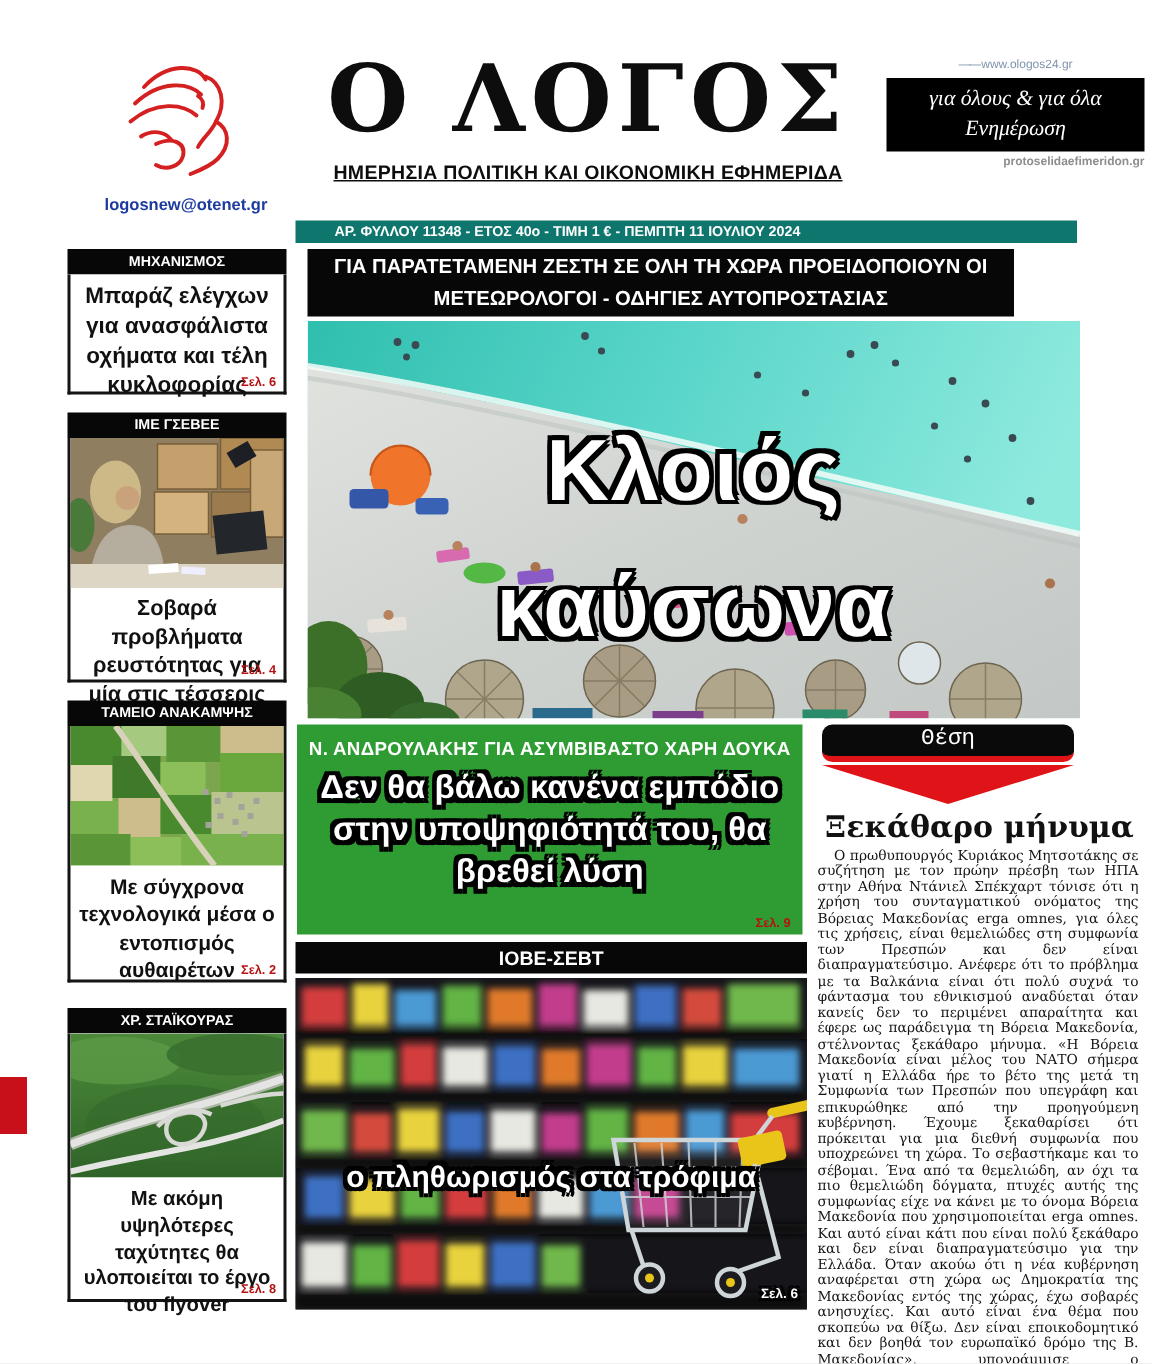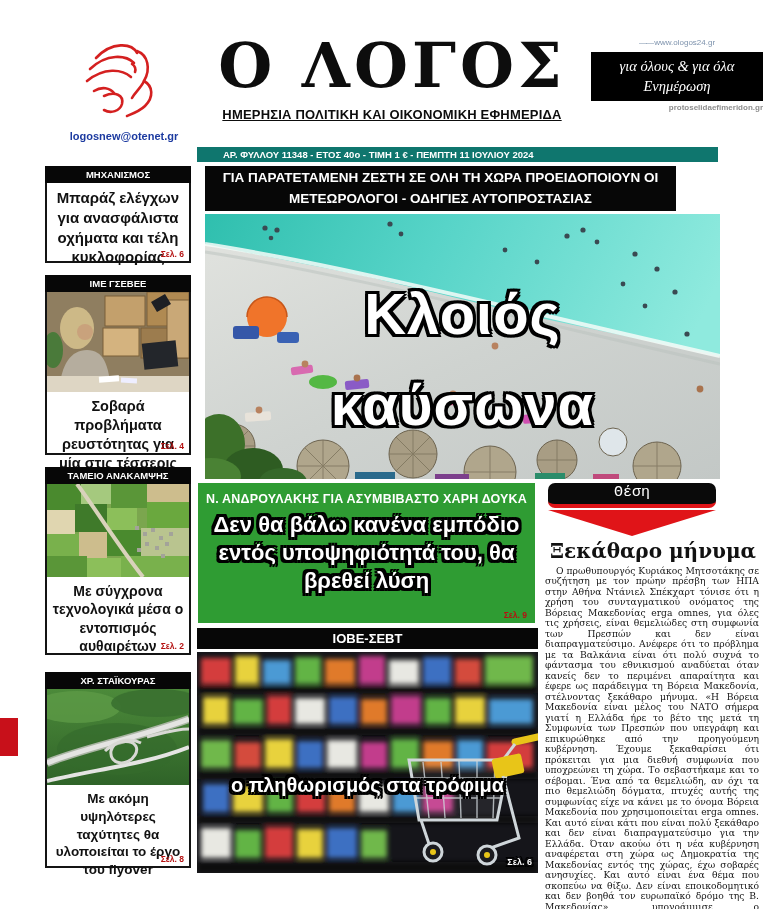--- a/index.html
+++ b/index.html
@@ -313,21 +313,21 @@
       </svg>
       <div class="side-text" style="font-size:13.5px;">Με ακόμη υψηλότερες ταχύτητες θα υλοποιείται το έργο του flyover</div>
       <div class="pageref">Σελ. 8</div>
     </div>
   </div>
 
   <div class="abs red-square"></div>
 
   <div class="abs green-box">
     <div class="green-kicker">Ν. ΑΝΔΡΟΥΛΑΚΗΣ ΓΙΑ ΑΣΥΜΒΙΒΑΣΤΟ ΧΑΡΗ ΔΟΥΚΑ</div>
-    <div class="green-headline outline">Δεν θα βάλω κανένα εμπόδιο εντός υποψηφιότητά του, θα βρεθεί λύση</div>
+    <div class="green-headline outline">Δεν θα βάλω κανένα εμπόδιο στην υποψηφιότητά του, θα βρεθεί λύση</div>
     <div class="green-page">Σελ. 9</div>
   </div>
 
   <div class="abs iobe-bar">ΙΟΒΕ-ΣΕΒΤ</div>
 
   <div class="abs market">
     <svg width="341" height="221" viewBox="0 0 341 221">
       <defs>
           <filter id="blur">
             <feGaussianBlur stdDeviation="2.4"></feGaussianBlur>

